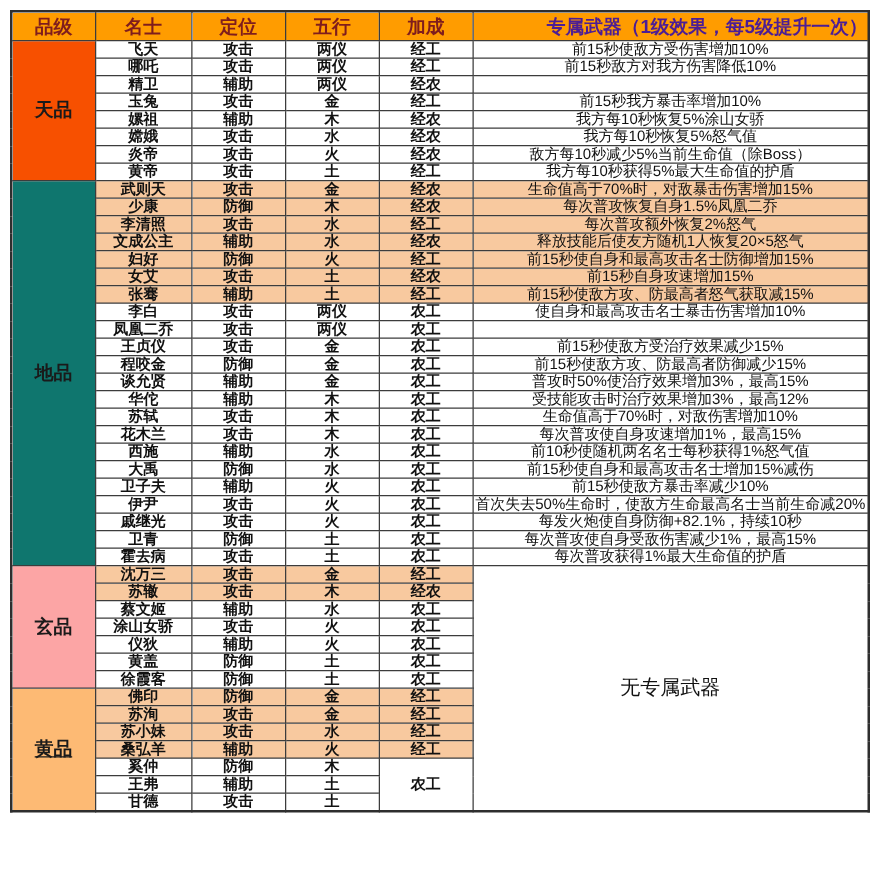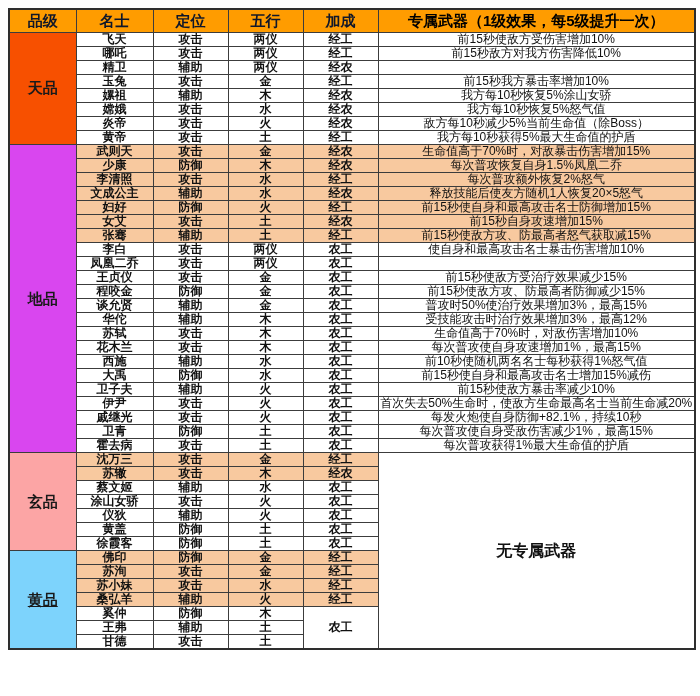--- a/index.html
+++ b/index.html
@@ -21,40 +21,40 @@
     text-align:center;
     vertical-align:middle;
     overflow:hidden;
     white-space:nowrap;
   }
   thead th{
     height:22px;
     background:#ff9c00;
     font-size:15px;
     font-weight:700;
-    color:#0f172a;
-  }
-  thead th.weapon-head{color:#000000;}
+    color:#7f1d1d;
+  }
+  thead th.weapon-head{color:#4c1d95;text-align:right;}
   tbody td{
     height:13px;
     font-size:12px;
     font-weight:600;
     line-height:13px;
     background:#ffffff;
   }
   td.grade{
     font-size:15px;
     font-weight:700;
     color:#1a1a1a;
   }
   tr.hl td{background:#f8c99f;}
   td.no-weapon{
     background:#ffffff !important;
     font-size:16px;
-    font-weight:700;
+    font-weight:400;
   }
   td.weapon{font-weight:400;}
 </style>
 </head>
 <body>
 
 <div class="sheet">
   <table>
     <colgroup>
       <col style="width:67px">
@@ -69,21 +69,21 @@
         <th>品级</th>
         <th>名士</th>
         <th>定位</th>
         <th>五行</th>
         <th>加成</th>
         <th class="weapon-head">专属武器（1级效果，每5级提升一次）</th>
       </tr>
     </thead>
     <tbody>
         <tr>
-          <td class="grade" rowspan="8" style="background: rgb(247, 80, 0); font-family: Liberation Serif, serif;">天品</td>
+          <td class="grade" rowspan="8" style="background: rgb(247, 80, 0);">天品</td>
           <td>飞天</td>
           <td>攻击</td>
           <td>两仪</td>
           <td>经工</td>
           <td class="weapon">前15秒使敌方受伤害增加10%</td>
         </tr>
         <tr>
           <td>哪吒</td>
           <td>攻击</td>
           <td>两仪</td>
@@ -126,21 +126,21 @@
           <td class="weapon">敌方每10秒减少5%当前生命值（除Boss）</td>
         </tr>
         <tr>
           <td>黄帝</td>
           <td>攻击</td>
           <td>土</td>
           <td>经工</td>
           <td class="weapon">我方每10秒获得5%最大生命值的护盾</td>
         </tr>
         <tr class="hl">
-          <td class="grade" rowspan="22" style="background: #d946ef;">地品</td>
+          <td class="grade" rowspan="22" style="background: #0f766e;">地品</td>
           <td>武则天</td>
           <td>攻击</td>
           <td>金</td>
           <td>经农</td>
           <td class="weapon">生命值高于70%时，对敌暴击伤害增加15%</td>
         </tr>
         <tr class="hl">
           <td>少康</td>
           <td>防御</td>
           <td>木</td>
@@ -325,21 +325,21 @@
           <td>土</td>
           <td>农工</td>
         </tr>
         <tr>
           <td>徐霞客</td>
           <td>防御</td>
           <td>土</td>
           <td>农工</td>
         </tr>
         <tr class="hl">
-          <td class="grade" rowspan="7" style="background: #7dd3fc; text-decoration: underline;">黄品</td>
+          <td class="grade" rowspan="7" style="background: #fdba74; text-decoration: underline;">黄品</td>
           <td>佛印</td>
           <td>防御</td>
           <td>金</td>
           <td>经工</td>
         </tr>
         <tr class="hl">
           <td>苏洵</td>
           <td>攻击</td>
           <td>金</td>
           <td>经工</td>

